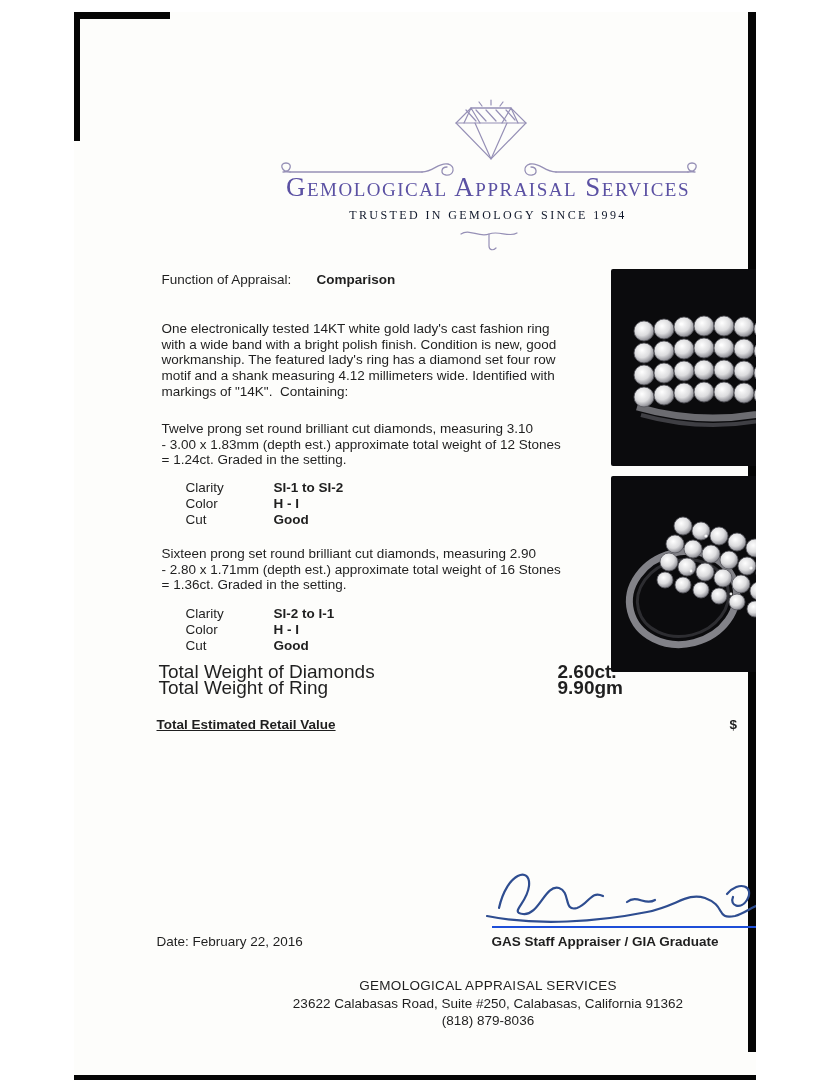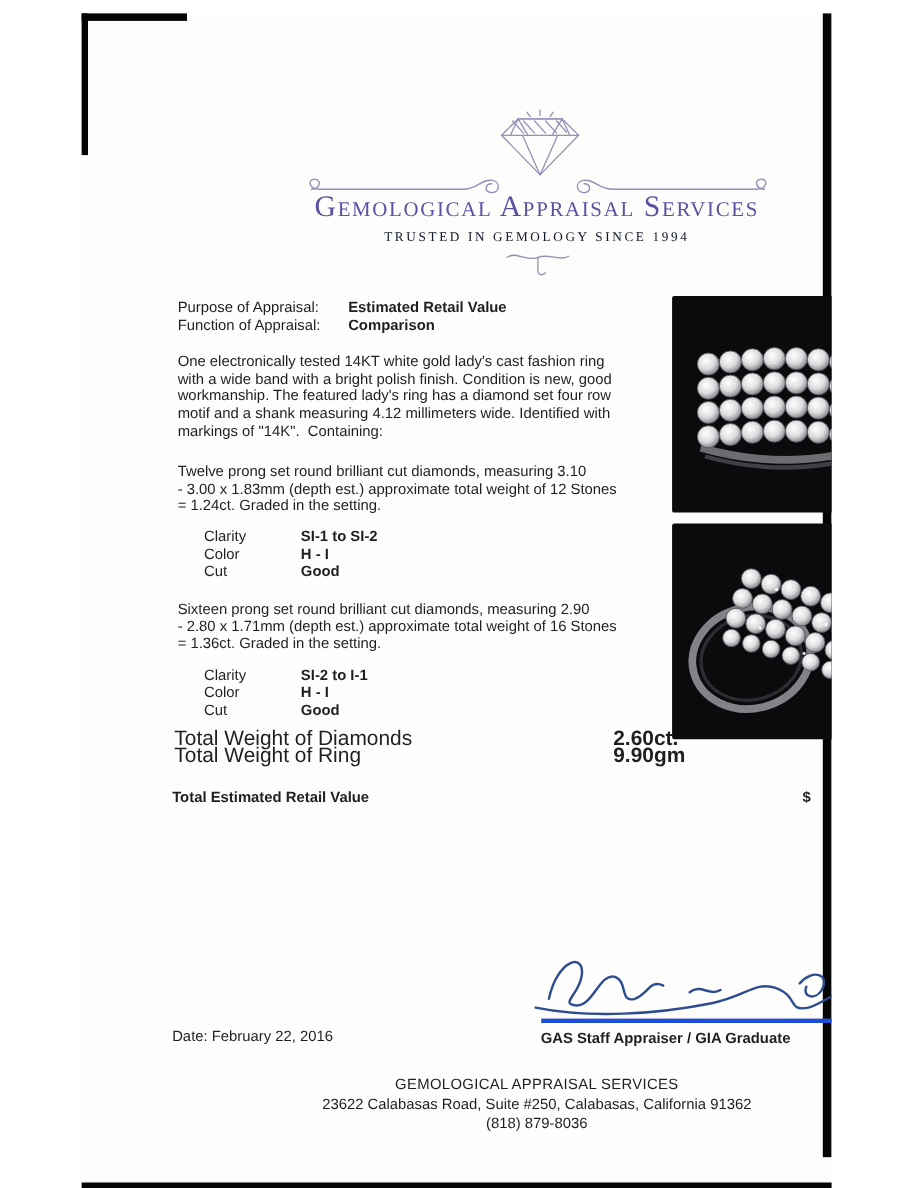--- a/index.html
+++ b/index.html
@@ -43,34 +43,34 @@
   .stone2{left:88px;top:534px;}
   .grade{position:absolute;font-size:13.5px;line-height:15.9px;}
   .grade1{left:112px;top:468px;}
   .grade2{left:112px;top:594px;}
   .grade .glbl{display:inline-block;width:88px;}
   .totals{position:absolute;left:85px;top:652px;width:660px;font-size:19px;line-height:16.2px;}
   .totals .tval{position:absolute;left:399px;font-weight:bold;}
   .tval1{top:0;}
   .tval2{top:16px;}
   .retail{position:absolute;left:83px;top:705px;width:660px;font-size:13.5px;}
-  .retail .rlbl{font-weight:bold;}
+  .retail .rlbl{font-weight:bold;text-decoration:underline;}
   .retail .cur{position:absolute;left:573px;font-weight:bold;}
   .retail .amt{position:absolute;left:600px;width:56px;text-align:right;font-weight:bold;}
 
   
   .photo{position:absolute;width:204px;background:#0b0b0d;border-radius:2px;}
   .photo1{left:537px;top:257px;height:197px;}
   .photo2{left:537px;top:464px;height:196px;}
 
   
   .signature-svg{position:absolute;left:403px;top:842px;}
   .signer{
     position:absolute;left:418px;top:914px;width:286px;
-    border-top:4px solid #1d4ed8;padding-top:6px;
+    border-top:2px solid #1d4ed8;padding-top:6px;
     font-size:13.5px;font-weight:bold;
   }
   .date{position:absolute;left:83px;top:922px;font-size:13.5px;font-weight:normal;}
 
   
   .footer-line{position:absolute;left:0;width:829px;text-align:center;font-size:13.5px;}
   .f-company{top:966px;letter-spacing:.3px;}
   .f-address{top:984px;}
   .f-phone{top:1001px;}
   .f-page{top:1020px;font-weight:bold;}
@@ -114,23 +114,20 @@
   <div class="subtitle">TRUSTED IN GEMOLOGY SINCE 1994</div>
 
   <svg class="ornament-small" width="68" height="28" viewBox="0 0 68 28">
     <g fill="none" stroke="#9690b6" stroke-width="1.2" stroke-linecap="round">
       <path d="M6 8 C14 2 24 12 34 8 C44 4 54 12 62 7"></path>
       <path d="M34 8 L34 20 c0 4 4 5 7 2"></path>
     </g>
   </svg>
 
   <div class="kv">
-    <div>
-      <span class="lbl">Purpose of Appraisal:</span><span class="b">Estimated Retail Value</span>
-    </div>
     <div>
       <span class="lbl">Function of Appraisal:</span><span class="b">Comparison</span>
     </div>
   </div>
 
   <div class="para desc">One electronically tested 14KT white gold lady's cast fashion ring
 with a wide band with a bright polish finish. Condition is new, good
 workmanship. The featured lady's ring has a diamond set four row
 motif and a shank measuring 4.12 millimeters wide. Identified with
 markings of "14K".  Containing:</div>

